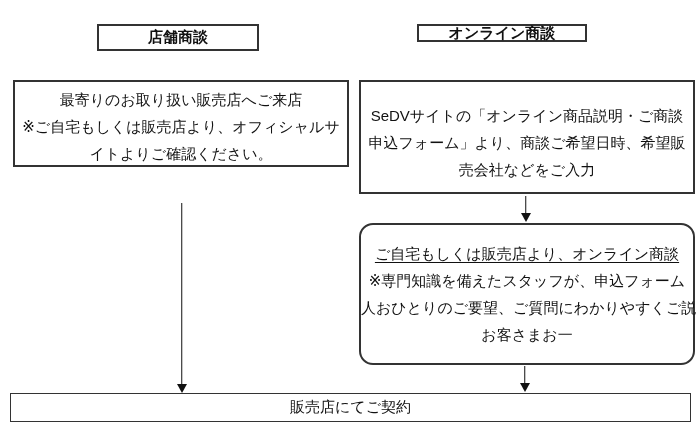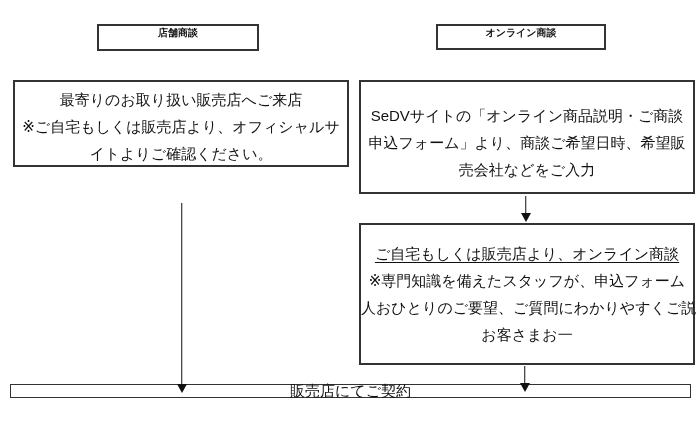--- a/index.html
+++ b/index.html
@@ -17,41 +17,41 @@
     overflow: hidden;
   }
   .box {
     position: absolute;
     border: 2px solid #333333;
     background: #ffffff;
     box-sizing: border-box;
   }
   .header-box {
     display: flex;
-    align-items: flex-start;
+    align-items: center;
     justify-content: center;
     font-weight: bold;
-    font-size: 10px;
+    font-size: 15px;
   }
   .store-header  { left: 97px;  top: 24px; width: 162px; height: 27px; }
-  .online-header { left: 436px; top: 24px; width: 170px; height: 26px; }
+  .online-header { left: 417px; top: 24px; width: 170px; height: 18px; }
 
   .body-box {
     font-size: 15px;
     line-height: 27px;
     text-align: center;
   }
   .body-box .tline { white-space: nowrap; }
 
   .store-visit    { left: 13px;  top: 80px;  width: 336px; height: 87px;  padding-top: 4px;  }
   .online-form    { left: 359px; top: 80px;  width: 336px; height: 114px; padding-top: 20px; }
-  .online-meeting { left: 359px; top: 223px; width: 336px; height: 142px; padding-top: 15px; }
+  .online-meeting { left: 359px; top: 223px; width: 336px; height: 142px; padding-top: 15px; border-radius: 14px; }
 
   .contract {
-    left: 10px; top: 384px; width: 681px; height: 14px;
+    left: 10px; top: 393px; width: 681px; height: 29px;
     border-width: 1.5px;
     display: flex;
     align-items: center;
     justify-content: center;
     font-size: 15px;
     text-align: right;
   }
   .underline { text-decoration: underline; text-underline-offset: 3px; }
 
   .arrow { position: absolute; }

